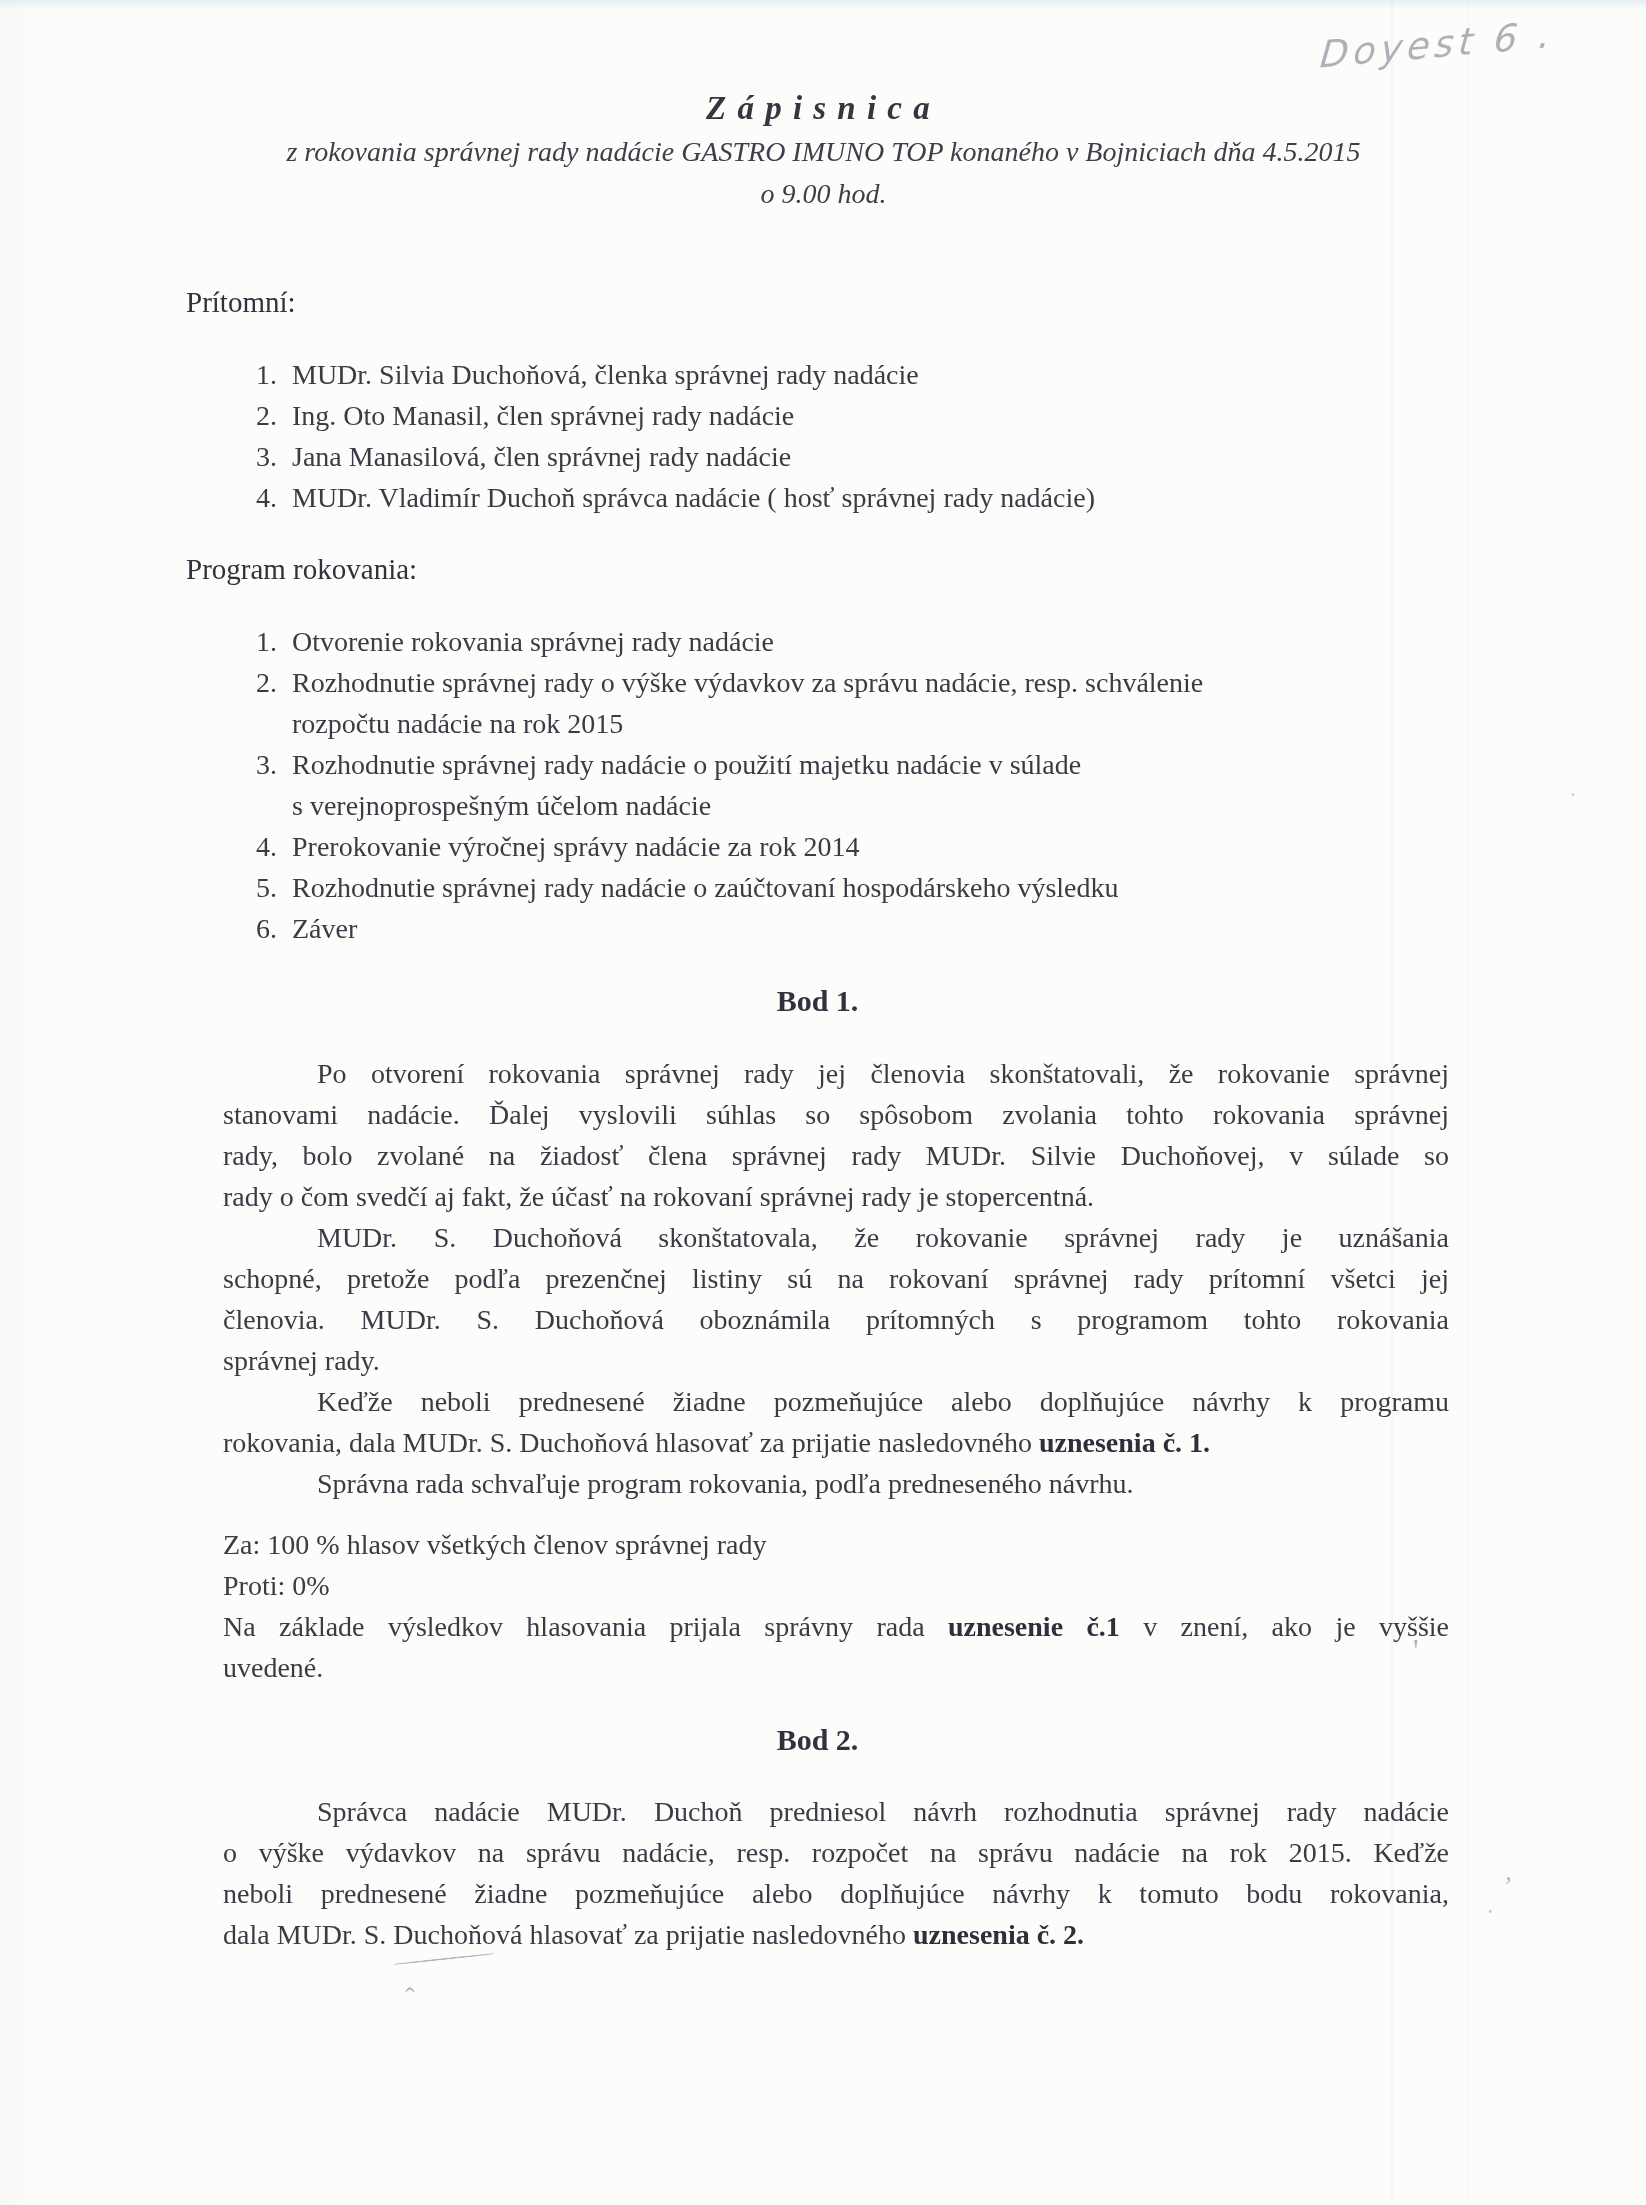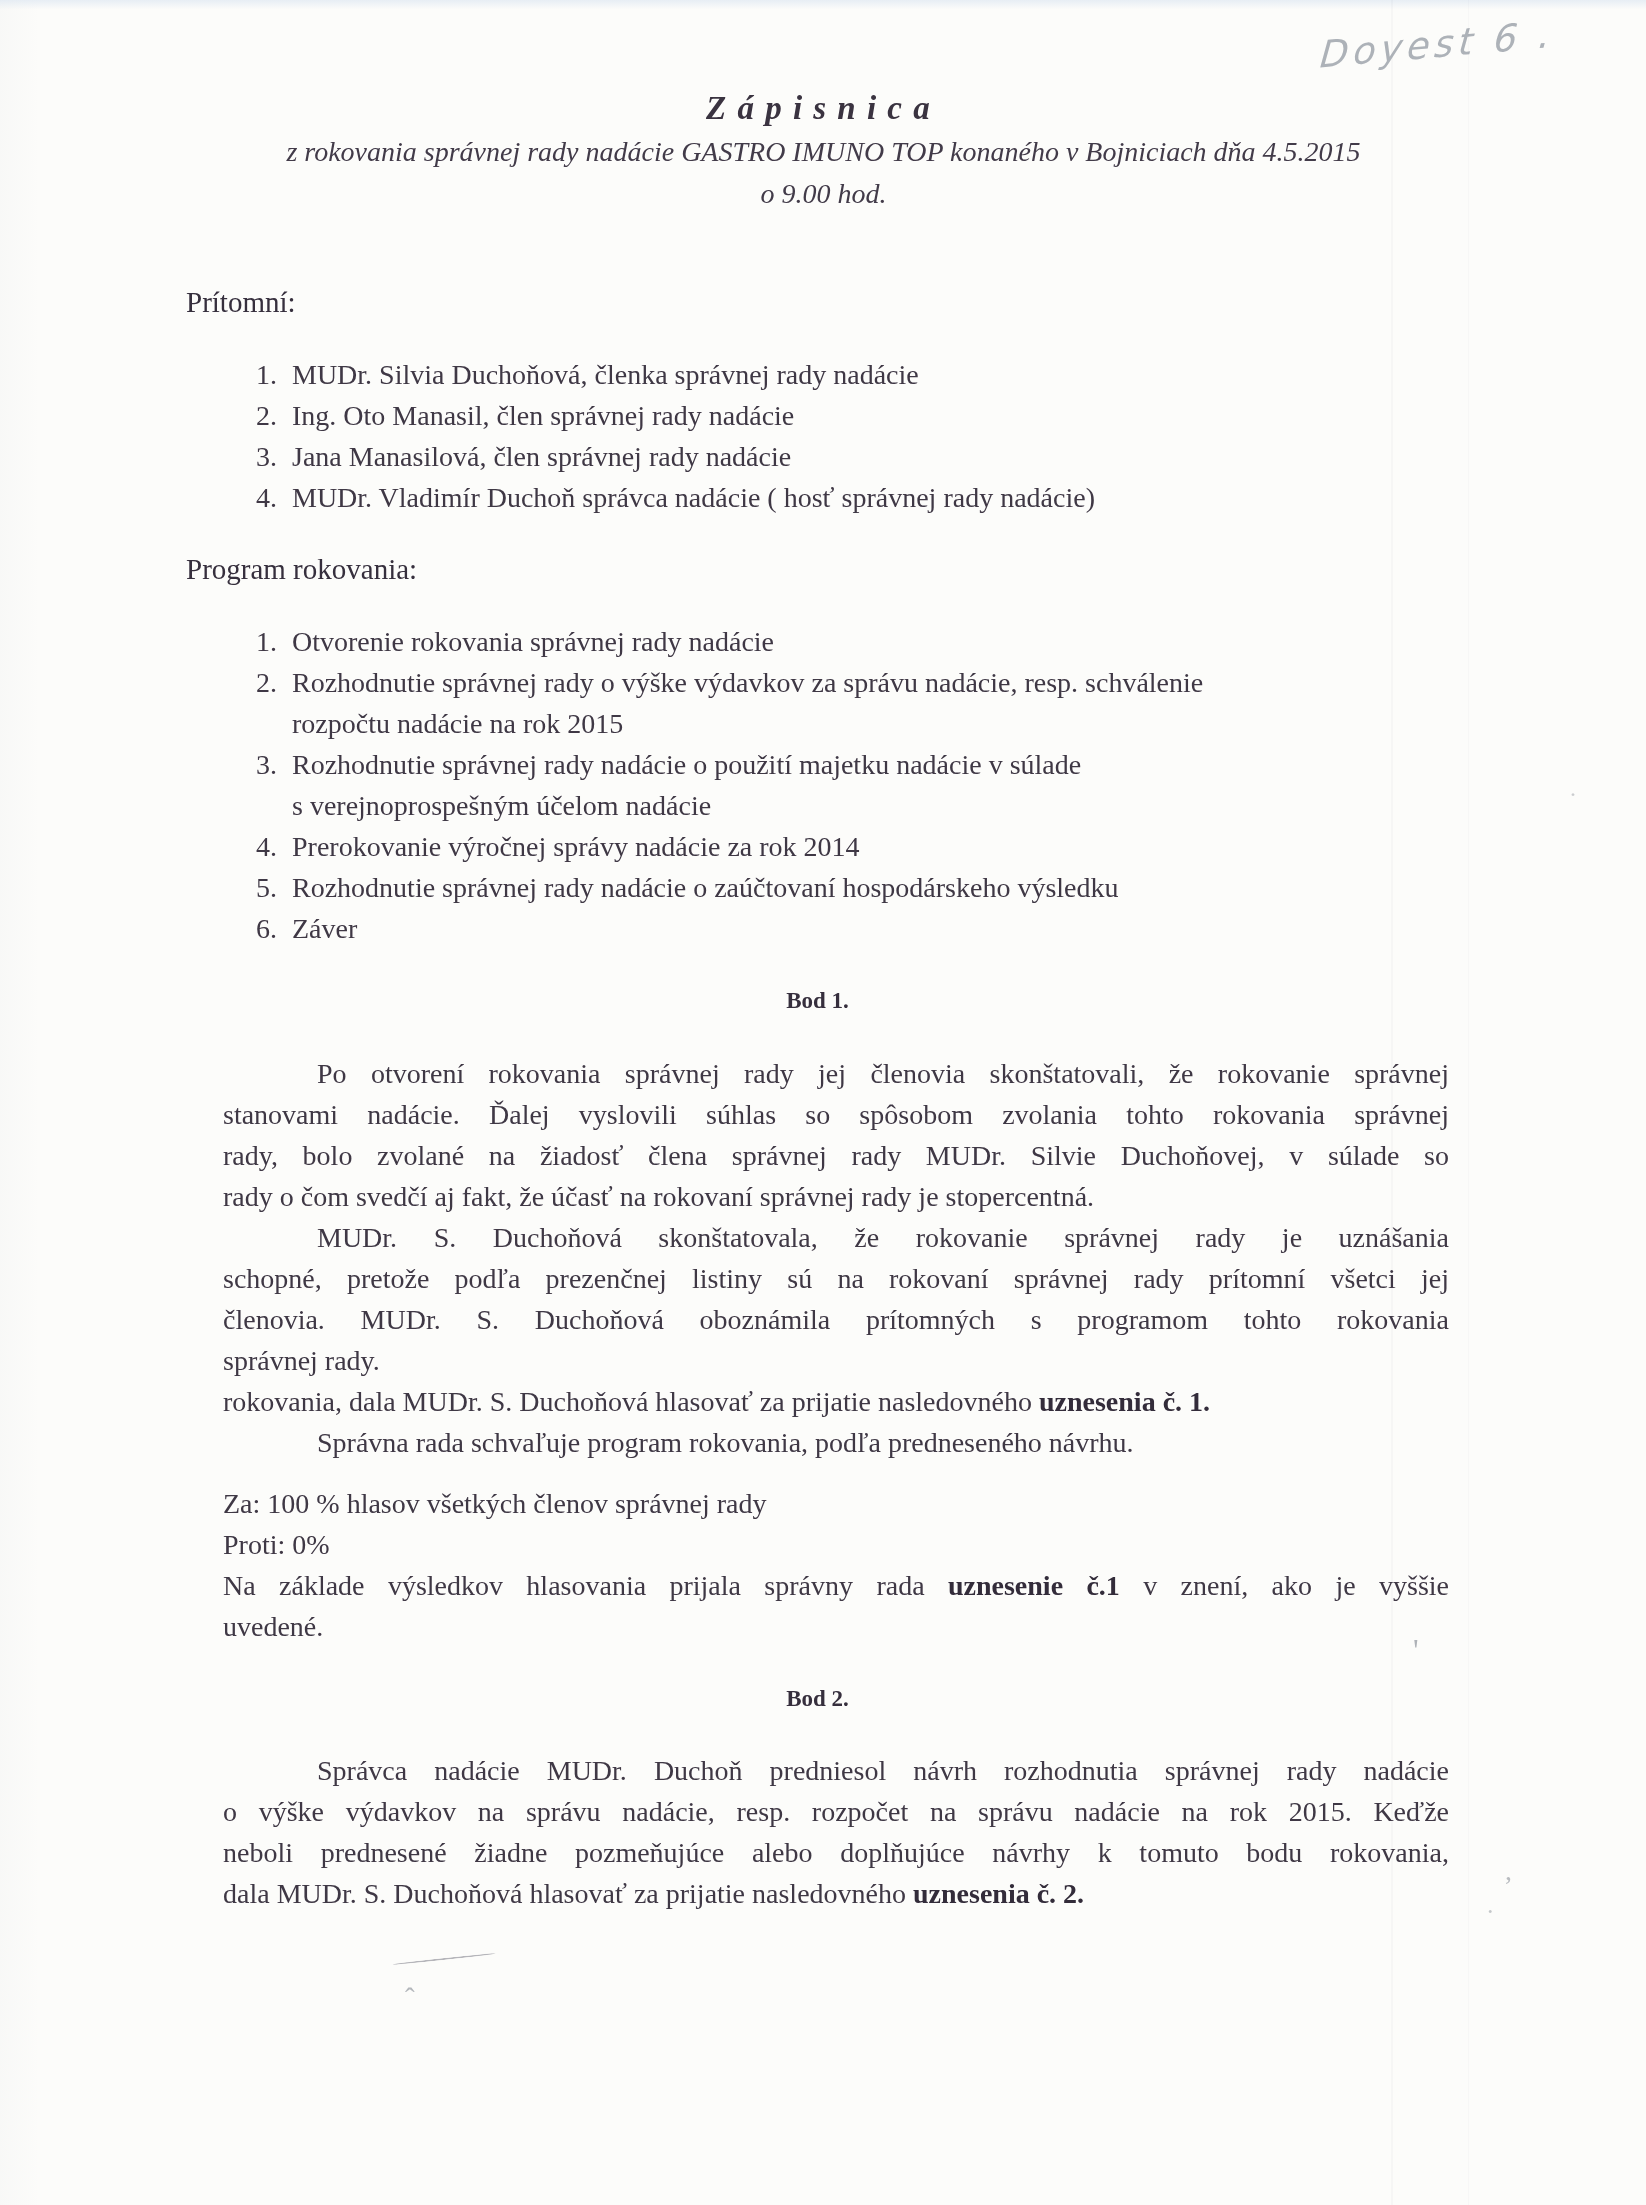--- a/index.html
+++ b/index.html
@@ -59,21 +59,21 @@
 
   ol.numlist{
     margin:31px 0 0 0; padding:0 0 0 98px;
     list-style:decimal outside;
   }
   ol.numlist li{ line-height:41px; padding-left:8px; }
   ol.numlist li span{ display:block; }
 
   .bod-heading{
     margin-top:31px; text-align:center;
-    font-weight:700; font-size:23px; line-height:41px; color:#362f3d;
+    font-weight:700; font-size:30px; line-height:41px; color:#362f3d;
   }
   .paras{ margin-top:32px; }
   .ln{ display:block; line-height:41px;margin-left:37px; }
   .j{ text-align:justify; text-align-last:justify; }
   .ind{ text-indent:94px; }
   strong{ font-weight:700; color:#332c3a; }
 
   .vote-block{ margin-top:20px; }
   .vote-block .ln{ line-height:41px; }
 
@@ -155,20 +155,21 @@
       <span class="ln j ind">Po otvorení rokovania správnej rady jej členovia skonštatovali, že rokovanie správnej</span>
       <span class="ln j">stanovami nadácie. Ďalej vyslovili súhlas so spôsobom zvolania tohto rokovania správnej</span>
       <span class="ln j">rady, bolo zvolané na žiadosť člena správnej rady MUDr. Silvie Duchoňovej, v súlade  so</span>
       <span class="ln">rady o  čom svedčí aj fakt, že účasť na rokovaní správnej rady  je stopercentná.</span>
 
       <span class="ln j ind">MUDr. S. Duchoňová skonštatovala, že rokovanie správnej rady  je uznášania</span>
       <span class="ln j">schopné,  pretože  podľa prezenčnej listiny sú na rokovaní správnej rady prítomní všetci jej</span>
       <span class="ln j">členovia.  MUDr.  S.  Duchoňová  oboznámila  prítomných  s programom  tohto  rokovania</span>
       <span class="ln">správnej rady.</span>
 
+      <span class="ln j ind">Keďže neboli prednesené žiadne pozmeňujúce alebo doplňujúce návrhy k programu</span>
       <span class="ln"><span>rokovania, dala MUDr. S. Duchoňová hlasovať za prijatie nasledovného </span><strong>uznesenia č. 1.</strong></span>
 
       <span class="ln ind">Správna rada  schvaľuje program rokovania, podľa predneseného návrhu.</span>
     </div>
 
     <div class="vote-block">
       <span class="ln">Za: 100 % hlasov všetkých členov správnej rady</span>
       <span class="ln">Proti: 0%</span>
       <span class="ln j"><span>Na základe výsledkov hlasovania prijala správny rada  </span><strong>uznesenie č.1</strong><span> v znení, ako je vyššie</span></span>
       <span class="ln">uvedené.</span>

